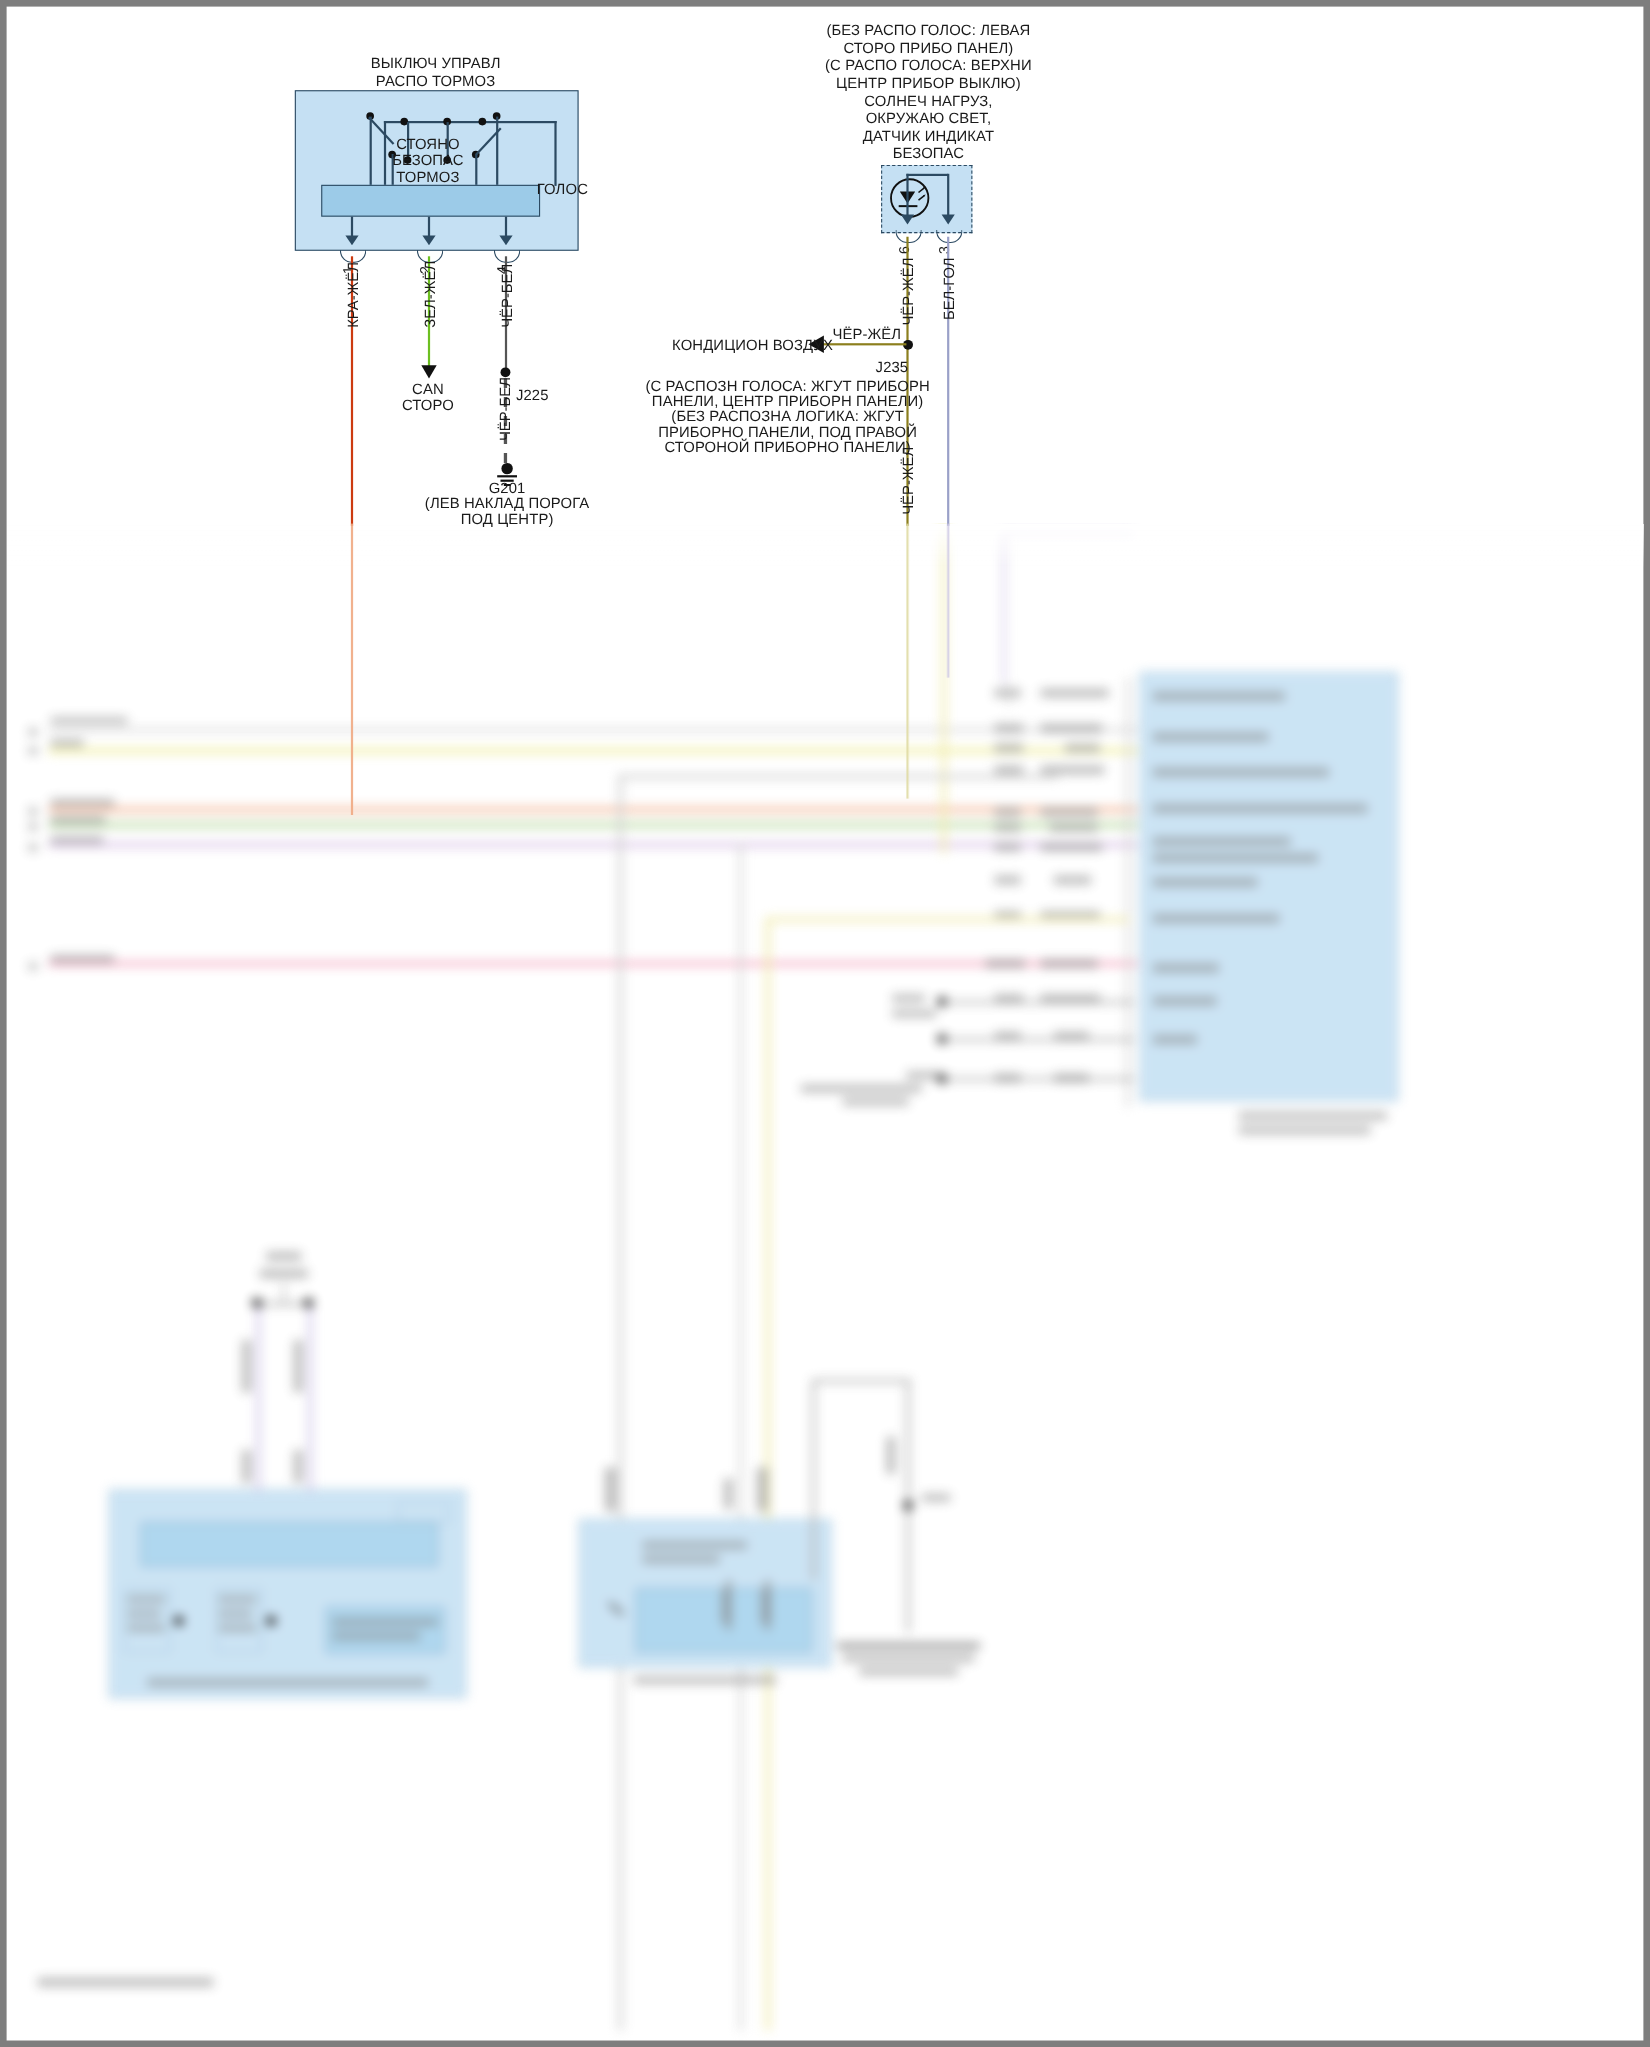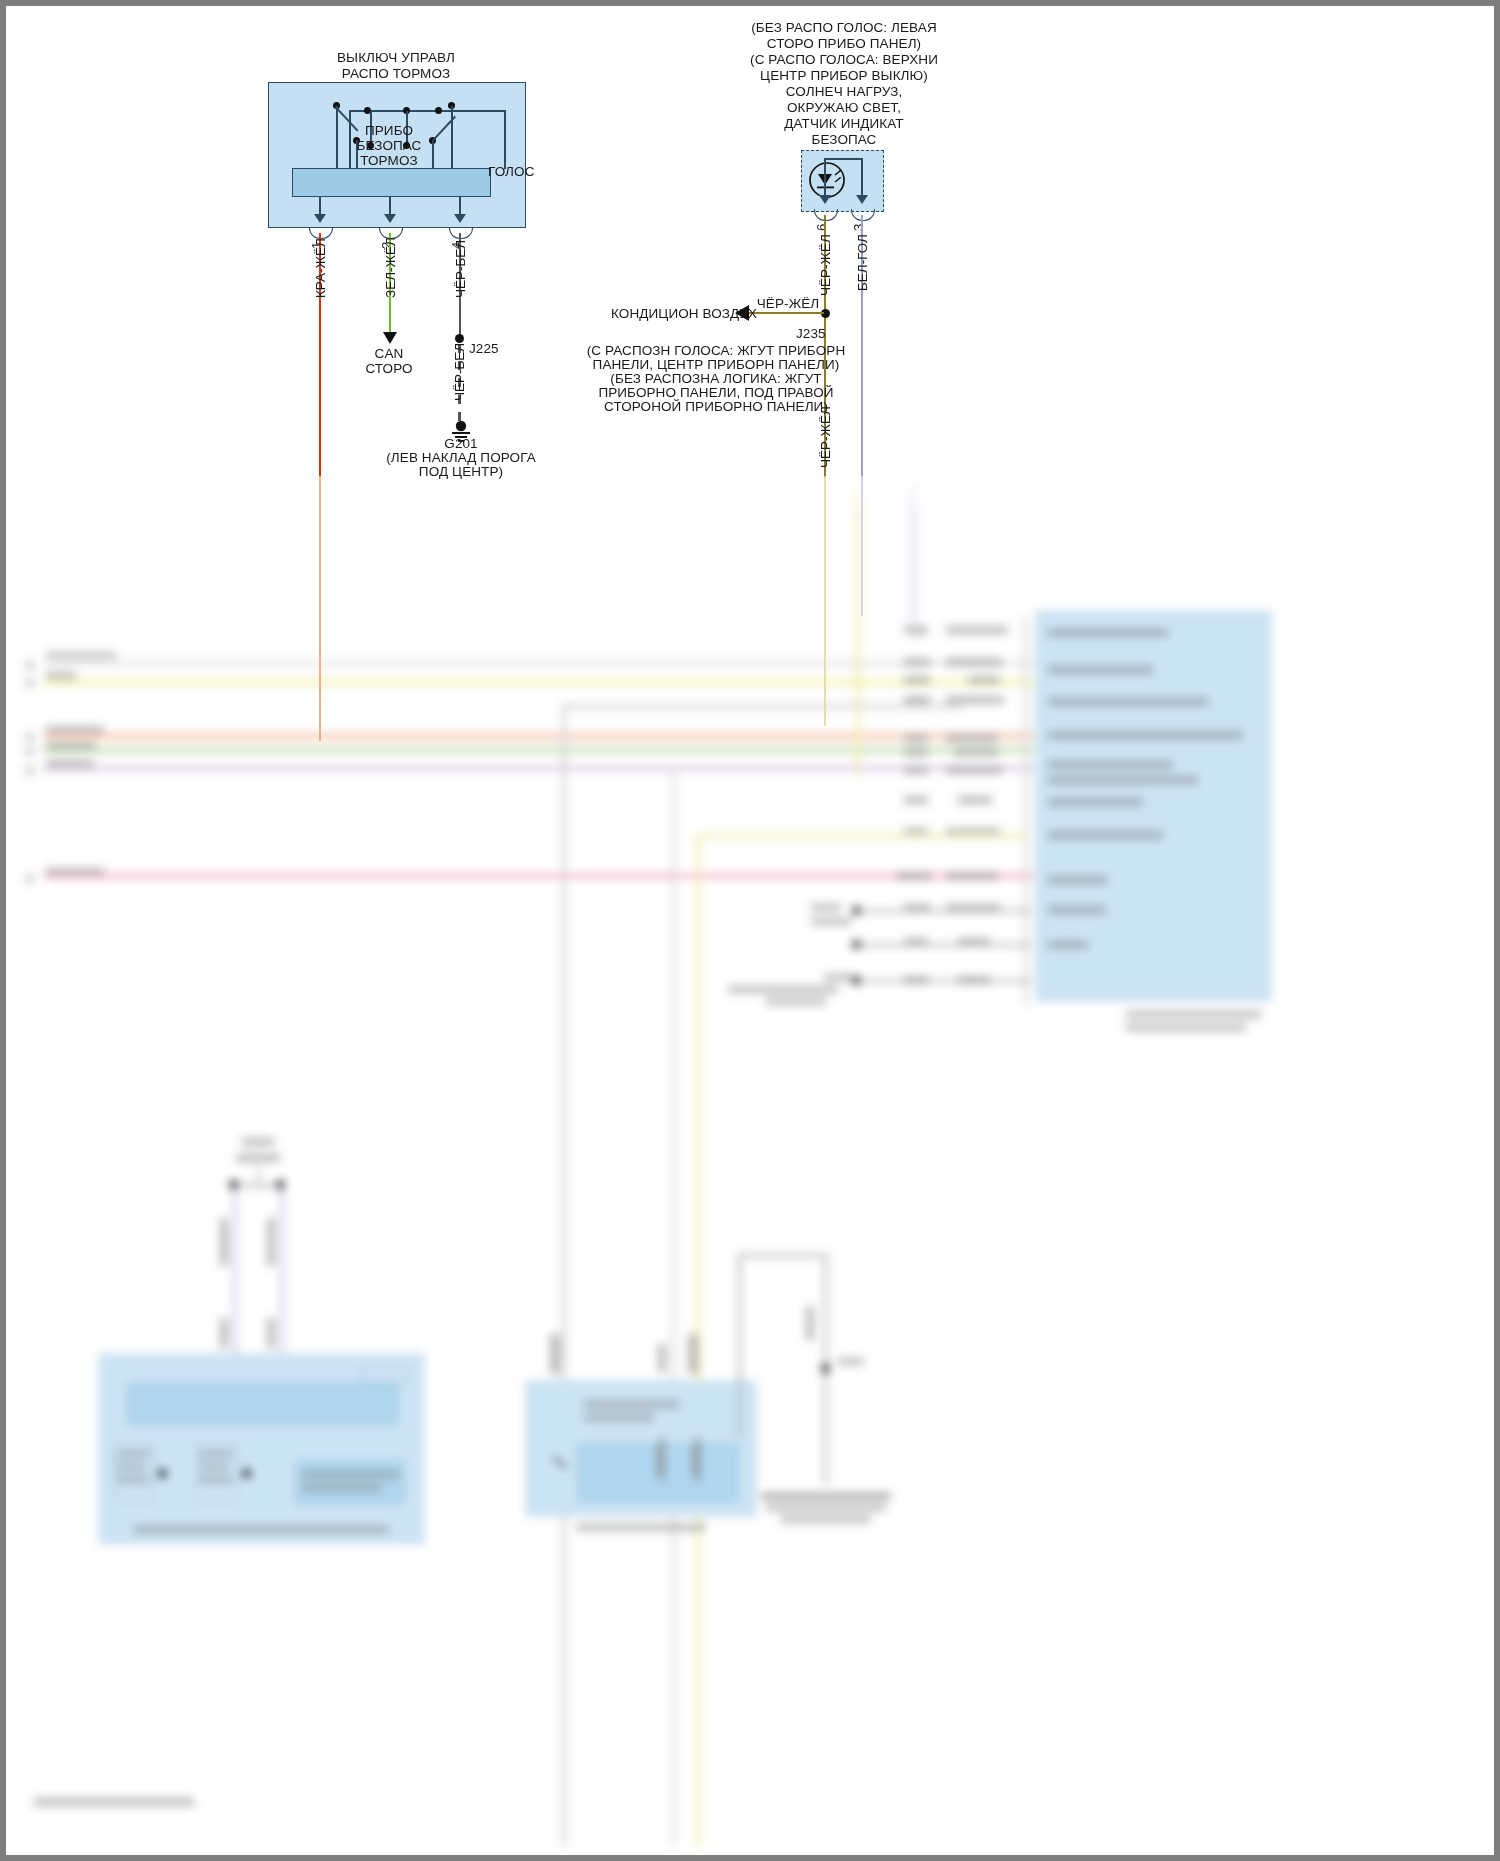--- a/index.html
+++ b/index.html
@@ -224,21 +224,21 @@
   <div class="thin" style="left:330px;top:100px;width:1.6px;height:0px;"></div>
   <div class="thin" style="left:350px;top:134px;width:1.6px;height:29px;"></div>
   <div class="thin" style="left:330px;top:100px;width:1.6px;height:63px;"></div>
 
   <div class="sdot" style="left:423px;top:131px;"></div>
   <div class="sdot" style="left:442px;top:96px;"></div>
   <div class="thin" style="left:426px;top:134px;width:33px;height:1.8px;transform-origin:0 0;transform:rotate(-47deg);"></div>
   <div class="thin" style="left:426px;top:134px;width:1.6px;height:29px;"></div>
   <div class="thin" style="left:445px;top:100px;width:1.6px;height:63px;"></div>
 
-  <div class="txt c" style="left:383px;top:117px;">ПРИБО</div>
+  <div class="txt c" style="left:383px;top:117px;">СТОЯНО</div>
   <div class="txt c" style="left:383px;top:132px;">БЕЗОПАС</div>
   <div class="txt c" style="left:383px;top:147px;">ТОРМОЗ</div>
 
   <div class="innerbar" style="left:286px;top:162px;width:199px;height:29px;"></div>
   <div class="txt" style="left:482px;top:158px;">ГОЛОС</div>
 
   <div class="thin" style="left:313px;top:191px;width:1.6px;height:19px;"></div>
   <div class="pinarr" style="left:308px;top:208px;"></div>
   <div class="thin" style="left:383px;top:191px;width:1.6px;height:19px;"></div>
   <div class="pinarr" style="left:378px;top:208px;"></div>
@@ -258,21 +258,21 @@
 
   <div class="wv" style="left:383px;top:227px;width:2.4px;height:100px;background:#6cbf20;"></div>
   <div class="arrdown" style="left:377px;top:326px;border-top:12px solid #111;"></div>
   <div class="vlab" style="left:377px;top:292px;">ЗЕЛ-ЖЁЛ</div>
   <div class="txt c" style="left:383px;top:340px;">CAN</div>
   <div class="txt c" style="left:383px;top:355px;">СТОРО</div>
 
   <div class="wv" style="left:453px;top:227px;width:2.2px;height:105px;background:#555;"></div>
   <div class="vlab" style="left:447px;top:292px;">ЧЁР-БЕЛ</div>
   <div class="dot" style="left:449px;top:328px;"></div>
-  <div class="txt" style="left:463px;top:335px;">J225</div>
+  <div class="txt" style="left:463px;top:346px;">J225</div>
   <div class="wv" style="left:452px;top:338px;width:3px;height:78px;
        background:repeating-linear-gradient(to bottom,#555 0 9px,transparent 9px 17px);"></div>
   <div class="vlab" style="left:446px;top:395px;">ЧЁР-БЕЛ</div>
 
   <div class="abs" style="left:440px;top:414px;">
     <svg width="30" height="22" viewBox="0 0 30 22">
       <circle cx="15" cy="6" r="5.2" fill="#111"></circle>
       <rect x="6" y="12" width="18" height="2" fill="#111"></rect>
       <rect x="9" y="16" width="12" height="2" fill="#111"></rect>
       <rect x="12" y="20" width="6" height="1.8" fill="#111"></rect>

